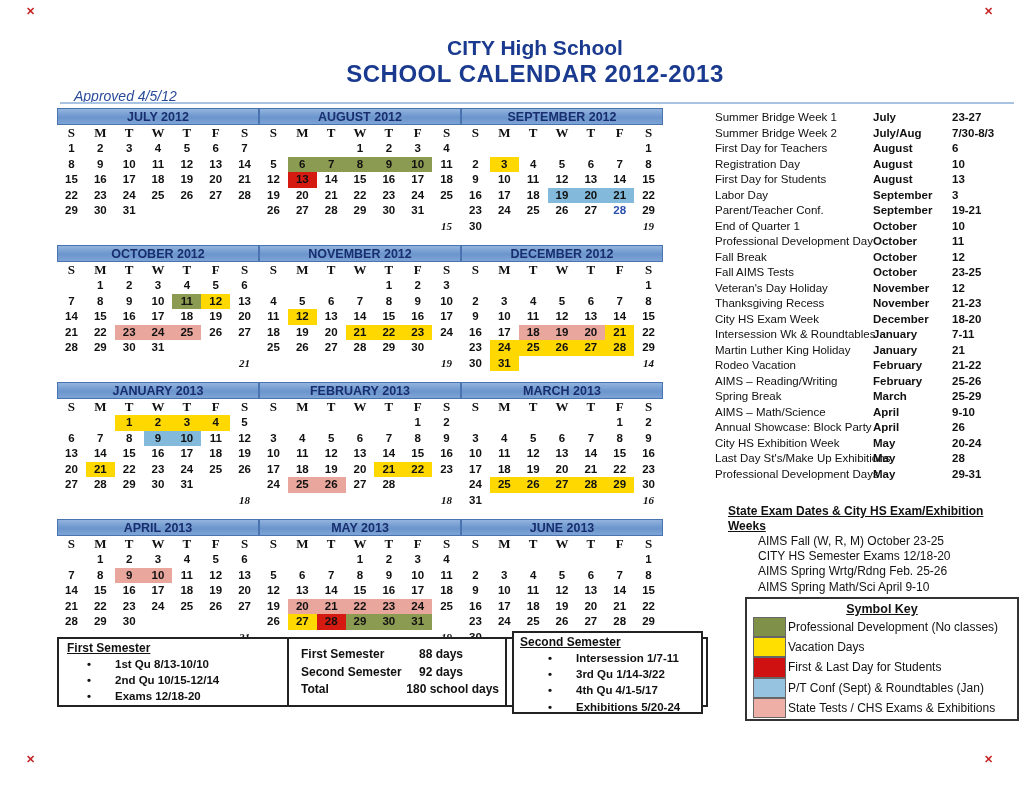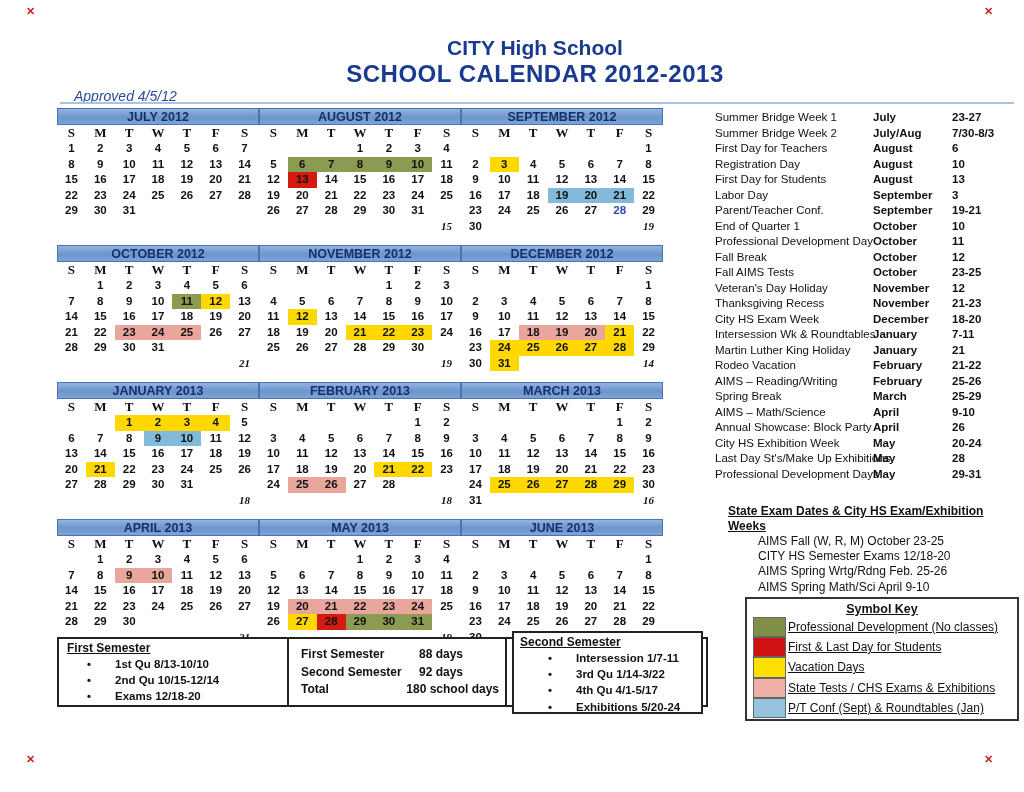--- a/index.html
+++ b/index.html
@@ -39,21 +39,21 @@
       font-size:11.5px;white-space:nowrap;}
   .event-name{overflow:visible;}
   .event-month{font-weight:bold;}
   .event-dates{font-weight:bold;padding-left:7px;}
 
   .exams{position:absolute;left:728px;top:504px;width:292px;font-size:12px;}
   .exams-title{font-weight:bold;text-decoration:underline;font-size:12px;line-height:15px;}
   .exam-line{padding-left:30px;line-height:15.2px;white-space:nowrap;}
 
   .symbol-key{position:absolute;left:745px;top:597px;width:274px;height:124px;
-      border:2px solid #333;background:#fff;box-sizing:border-box;text-decoration:underline;}
+      border:2px solid #333;background:#fff;box-sizing:border-box;}
   .sk-title{text-align:center;font-weight:bold;text-decoration:underline;font-size:12.5px;
       margin-top:3px;line-height:15px;}
   .sk-item{display:flex;align-items:center;height:20.2px;}
   .sk-swatch{width:33px;height:20.2px;margin-left:6px;border:1px solid #666;box-sizing:border-box;}
   .sk-label{font-size:12px;margin-left:2px;white-space:nowrap;}
 
   
   .box-ab{position:absolute;left:57px;top:637px;width:651px;height:70px;border:2px solid #222;
       box-sizing:border-box;display:flex;background:#fff;}
   .sec-a{width:230px;border-right:2px solid #222;box-sizing:border-box;padding:2px 8px;}
@@ -870,34 +870,34 @@
 </div>
 
 <div class="symbol-key">
   <div class="sk-title">Symbol Key</div>
   <div>
       <div class="sk-item">
         <span class="sk-swatch" style="background: rgb(127, 145, 72);"></span>
         <span class="sk-label">Professional Development (No classes)</span>
       </div>
       <div class="sk-item">
+        <span class="sk-swatch" style="background: rgb(255, 223, 0);"></span>
+        <span class="sk-label">Vacation Days</span>
+      </div>
+      <div class="sk-item">
         <span class="sk-swatch" style="background: rgb(207, 17, 17);"></span>
         <span class="sk-label">First &amp; Last Day for Students</span>
       </div>
       <div class="sk-item">
-        <span class="sk-swatch" style="background: rgb(255, 223, 0);"></span>
-        <span class="sk-label">Vacation Days</span>
+        <span class="sk-swatch" style="background: rgb(150, 195, 223);"></span>
+        <span class="sk-label">P/T Conf (Sept) &amp; Roundtables (Jan)</span>
       </div>
       <div class="sk-item">
         <span class="sk-swatch" style="background: rgb(238, 175, 166);"></span>
         <span class="sk-label">State Tests / CHS Exams &amp; Exhibitions</span>
-      </div>
-      <div class="sk-item">
-        <span class="sk-swatch" style="background: rgb(150, 195, 223);"></span>
-        <span class="sk-label">P/T Conf (Sept) &amp; Roundtables (Jan)</span>
       </div>
     </div>
 </div>
 
 <div class="box-ab">
   <div class="sec-a">
     <div class="sec-title">First Semester</div>
     <div>
         <div class="bullet">
           <span class="bullet-dot">•</span>

